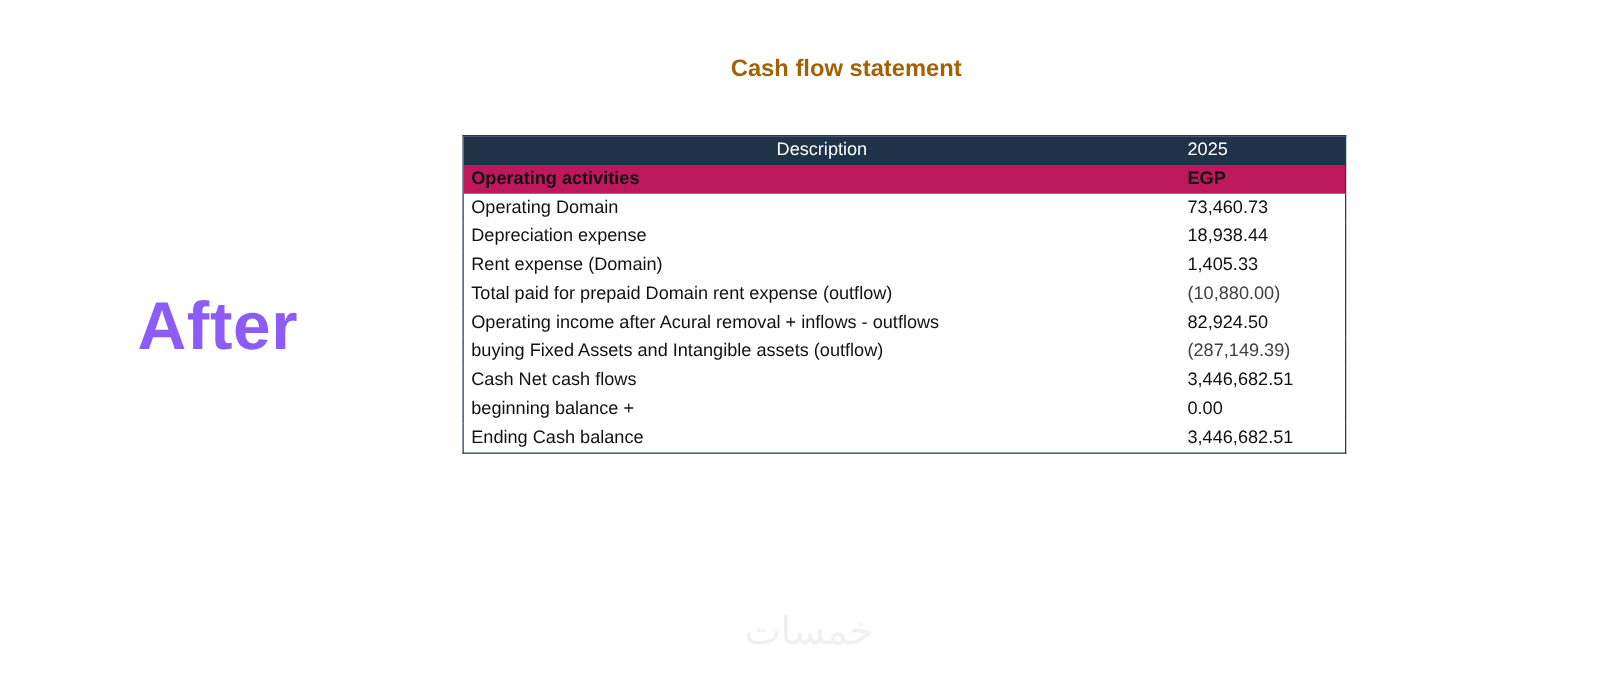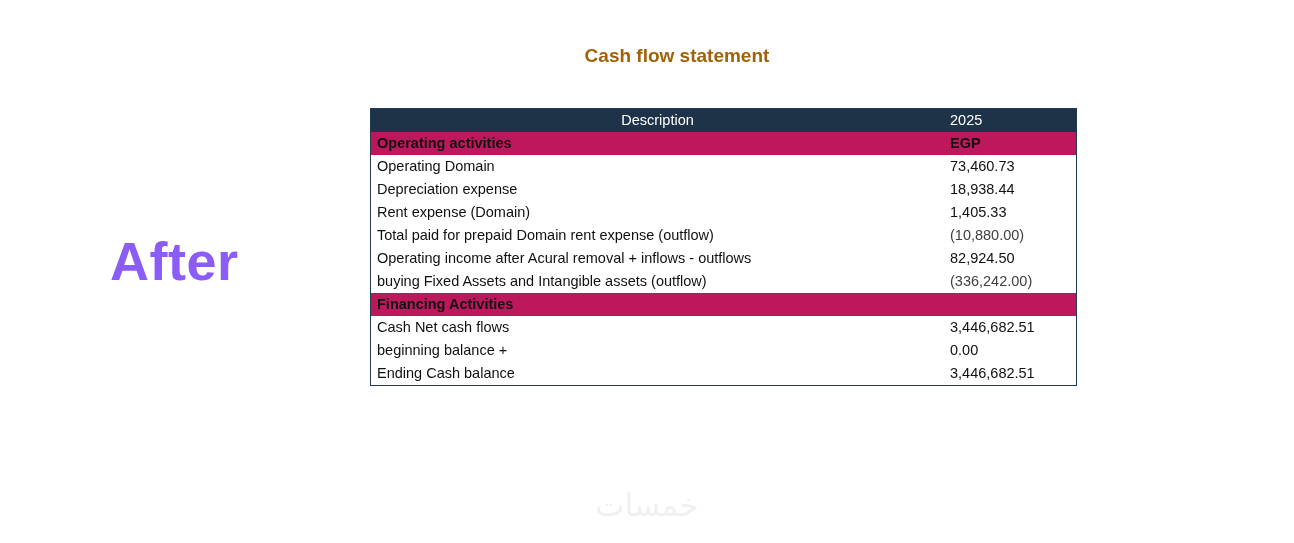--- a/index.html
+++ b/index.html
@@ -136,25 +136,21 @@
       <tr>
         <td class="desc">Total paid for prepaid Domain rent expense  (outflow)</td>
         <td class="val negative">(10,880.00)</td>
       </tr>
       <tr>
         <td class="desc">Operating income after Acural removal + inflows - outflows</td>
         <td class="val">82,924.50</td>
       </tr>
       <tr>
         <td class="desc">buying Fixed Assets and Intangible assets (outflow)</td>
-        <td class="val negative">(336,242.00)</td>
-      </tr>
-      <tr class="section">
-        <td class="desc">Financing Activities</td>
-        <td class="val"></td>
+        <td class="val negative">(287,149.39)</td>
       </tr>
       <tr>
         <td class="desc">Cash Net cash flows</td>
         <td class="val">3,446,682.51</td>
       </tr>
       <tr>
         <td class="desc">beginning balance +</td>
         <td class="val">0.00</td>
       </tr>
       <tr>

